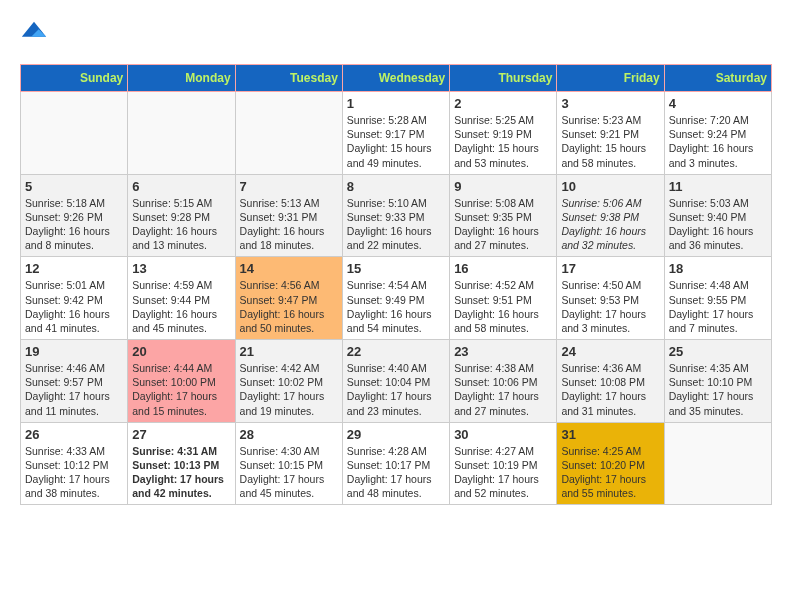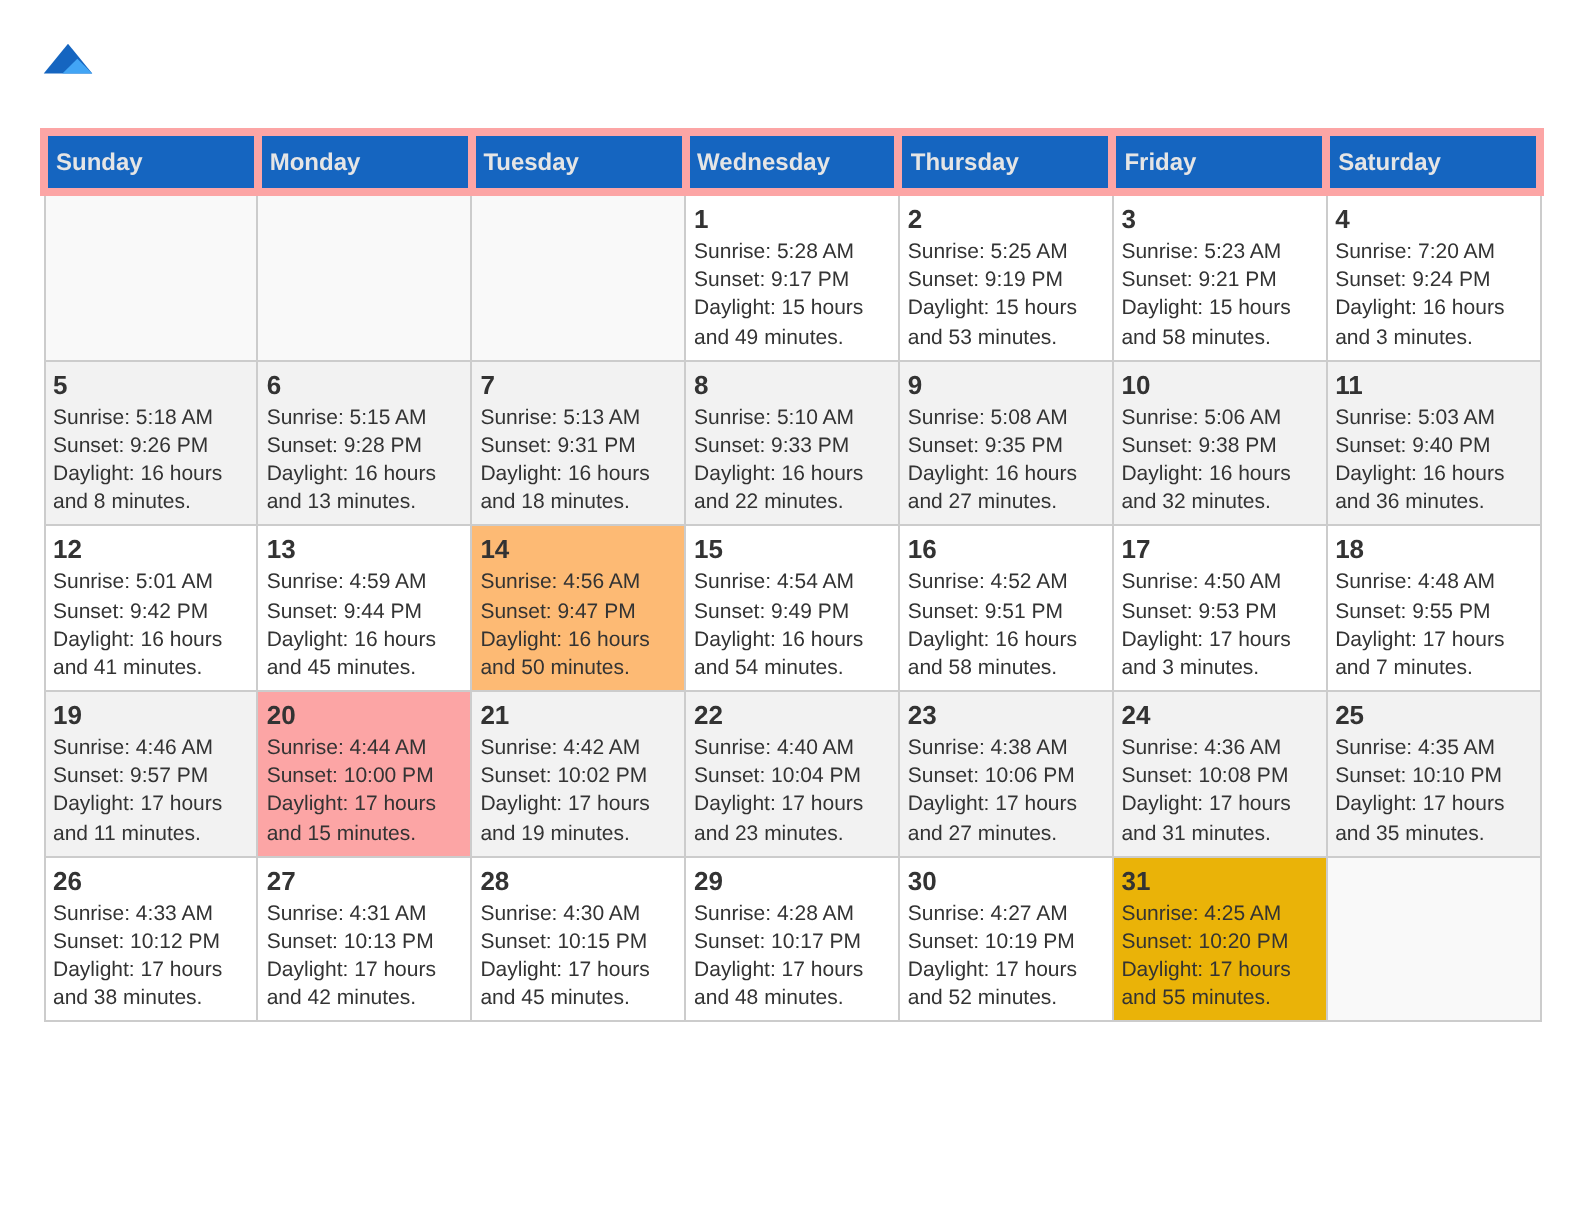--- a/index.html
+++ b/index.html
@@ -44,26 +44,26 @@
       font-size: 16px;
       color: #333;
     }
     .calendar {
       width: 100%;
       border-collapse: collapse;
       font-size: 11px;
     }
     .calendar th {
       background: #1565c0;
-      color: #e5e5e5;
+      color: #bef264;
       padding: 6px 4px;
-      text-align: left;
+      text-align: right;
       font-size: 12px;
       font-weight: bold;
-      border: 4px solid #fca5a5;
+      border: 1px solid #fca5a5;
     }
     .calendar td {
       border: 1px solid #ccc;
       vertical-align: top;
       padding: 4px;
       width: calc(100% / 7);
       height: 80px;
     }
     .day-num {
       font-size: 13px;
@@ -179,21 +179,21 @@
         </td>
         <td style="background-color: rgb(242, 242, 242);">
           <div class="day-num">9</div>
           <div class="day-info" style="white-space: pre-line;">Sunrise: 5:08 AM
 Sunset: 9:35 PM
 Daylight: 16 hours
 and 27 minutes.</div>
         </td>
         <td style="background-color: rgb(242, 242, 242);">
           <div class="day-num">10</div>
-          <div class="day-info" style="white-space: pre-line;">Sunrise: 5:06 AM
+          <div class="day-info" style="white-space: pre-line; font-style: italic;">Sunrise: 5:06 AM
 Sunset: 9:38 PM
 Daylight: 16 hours
 and 32 minutes.</div>
         </td>
         <td style="background-color: rgb(242, 242, 242);">
           <div class="day-num">11</div>
           <div class="day-info" style="white-space: pre-line;">Sunrise: 5:03 AM
 Sunset: 9:40 PM
 Daylight: 16 hours
 and 36 minutes.</div>
@@ -304,21 +304,21 @@
       <tr>
         <td style="background-color: rgb(255, 255, 255);">
           <div class="day-num">26</div>
           <div class="day-info" style="white-space: pre-line;">Sunrise: 4:33 AM
 Sunset: 10:12 PM
 Daylight: 17 hours
 and 38 minutes.</div>
         </td>
         <td style="background-color: rgb(255, 255, 255);">
           <div class="day-num">27</div>
-          <div class="day-info" style="white-space: pre-line;">Sunrise: 4:31 AM
+          <div class="day-info" style="white-space: pre-line; font-weight: bold;">Sunrise: 4:31 AM
 Sunset: 10:13 PM
 Daylight: 17 hours
 and 42 minutes.</div>
         </td>
         <td style="background-color: rgb(255, 255, 255);">
           <div class="day-num">28</div>
           <div class="day-info" style="white-space: pre-line;">Sunrise: 4:30 AM
 Sunset: 10:15 PM
 Daylight: 17 hours
 and 45 minutes.</div>

